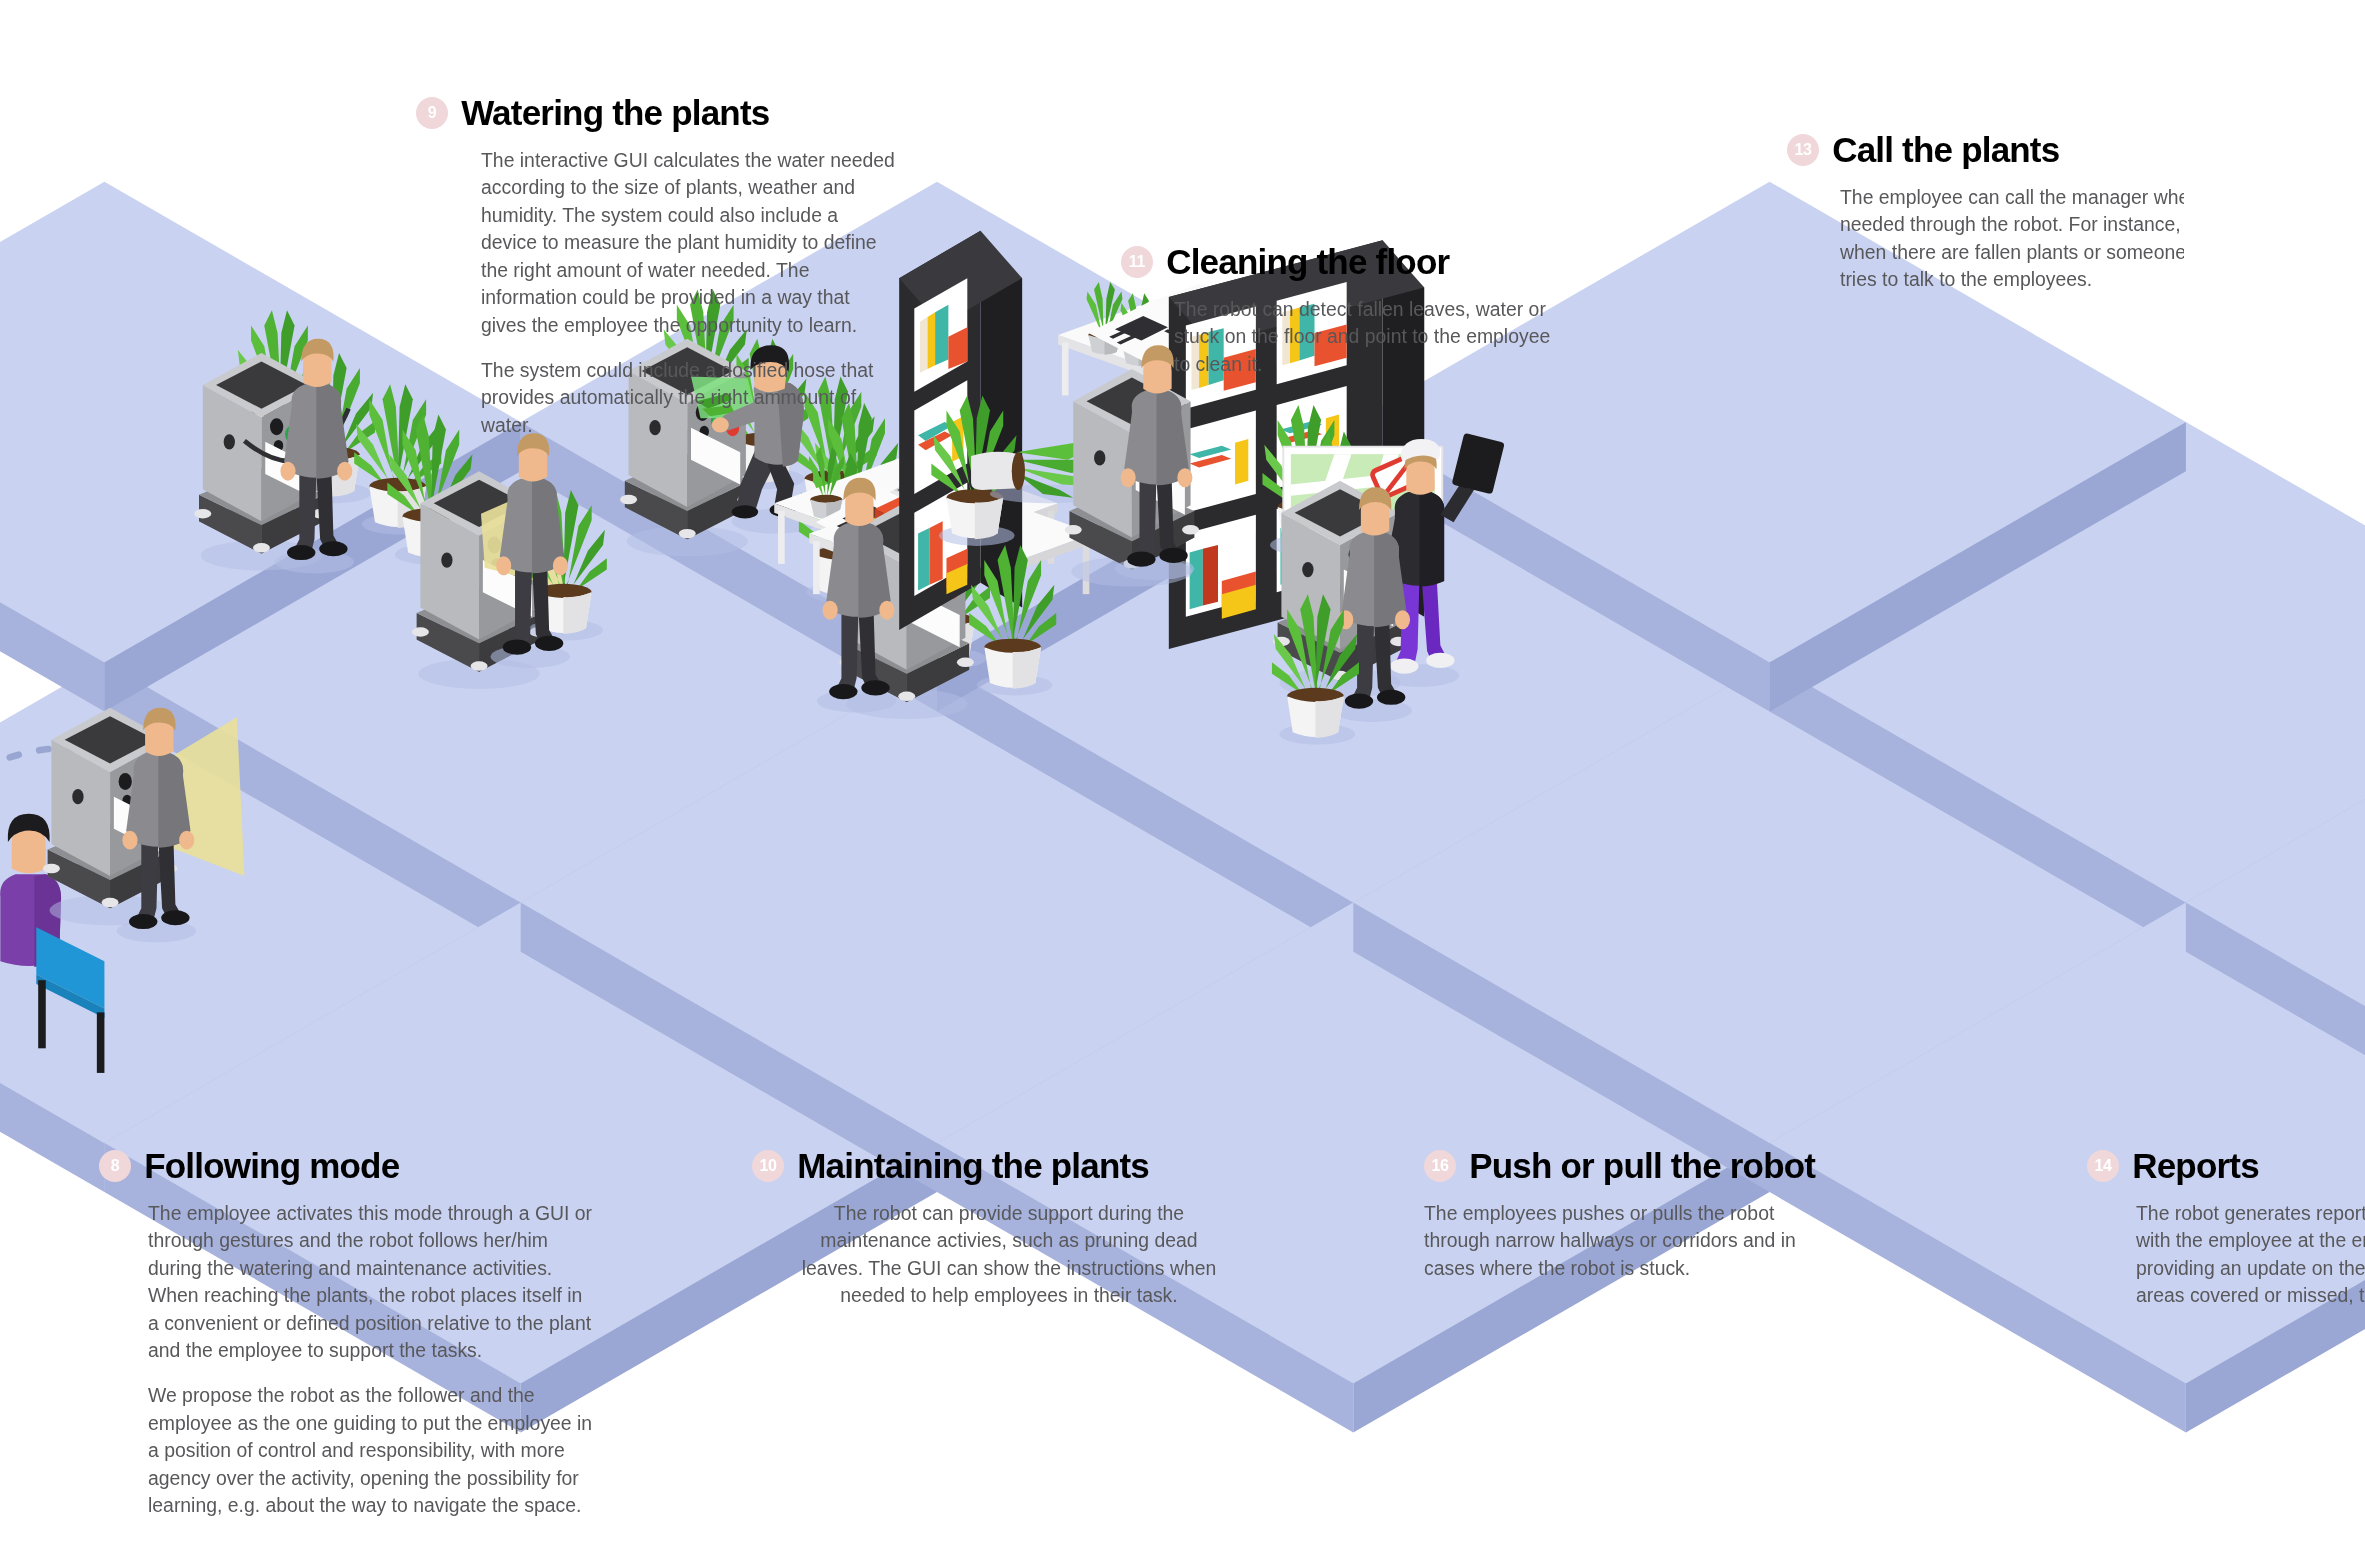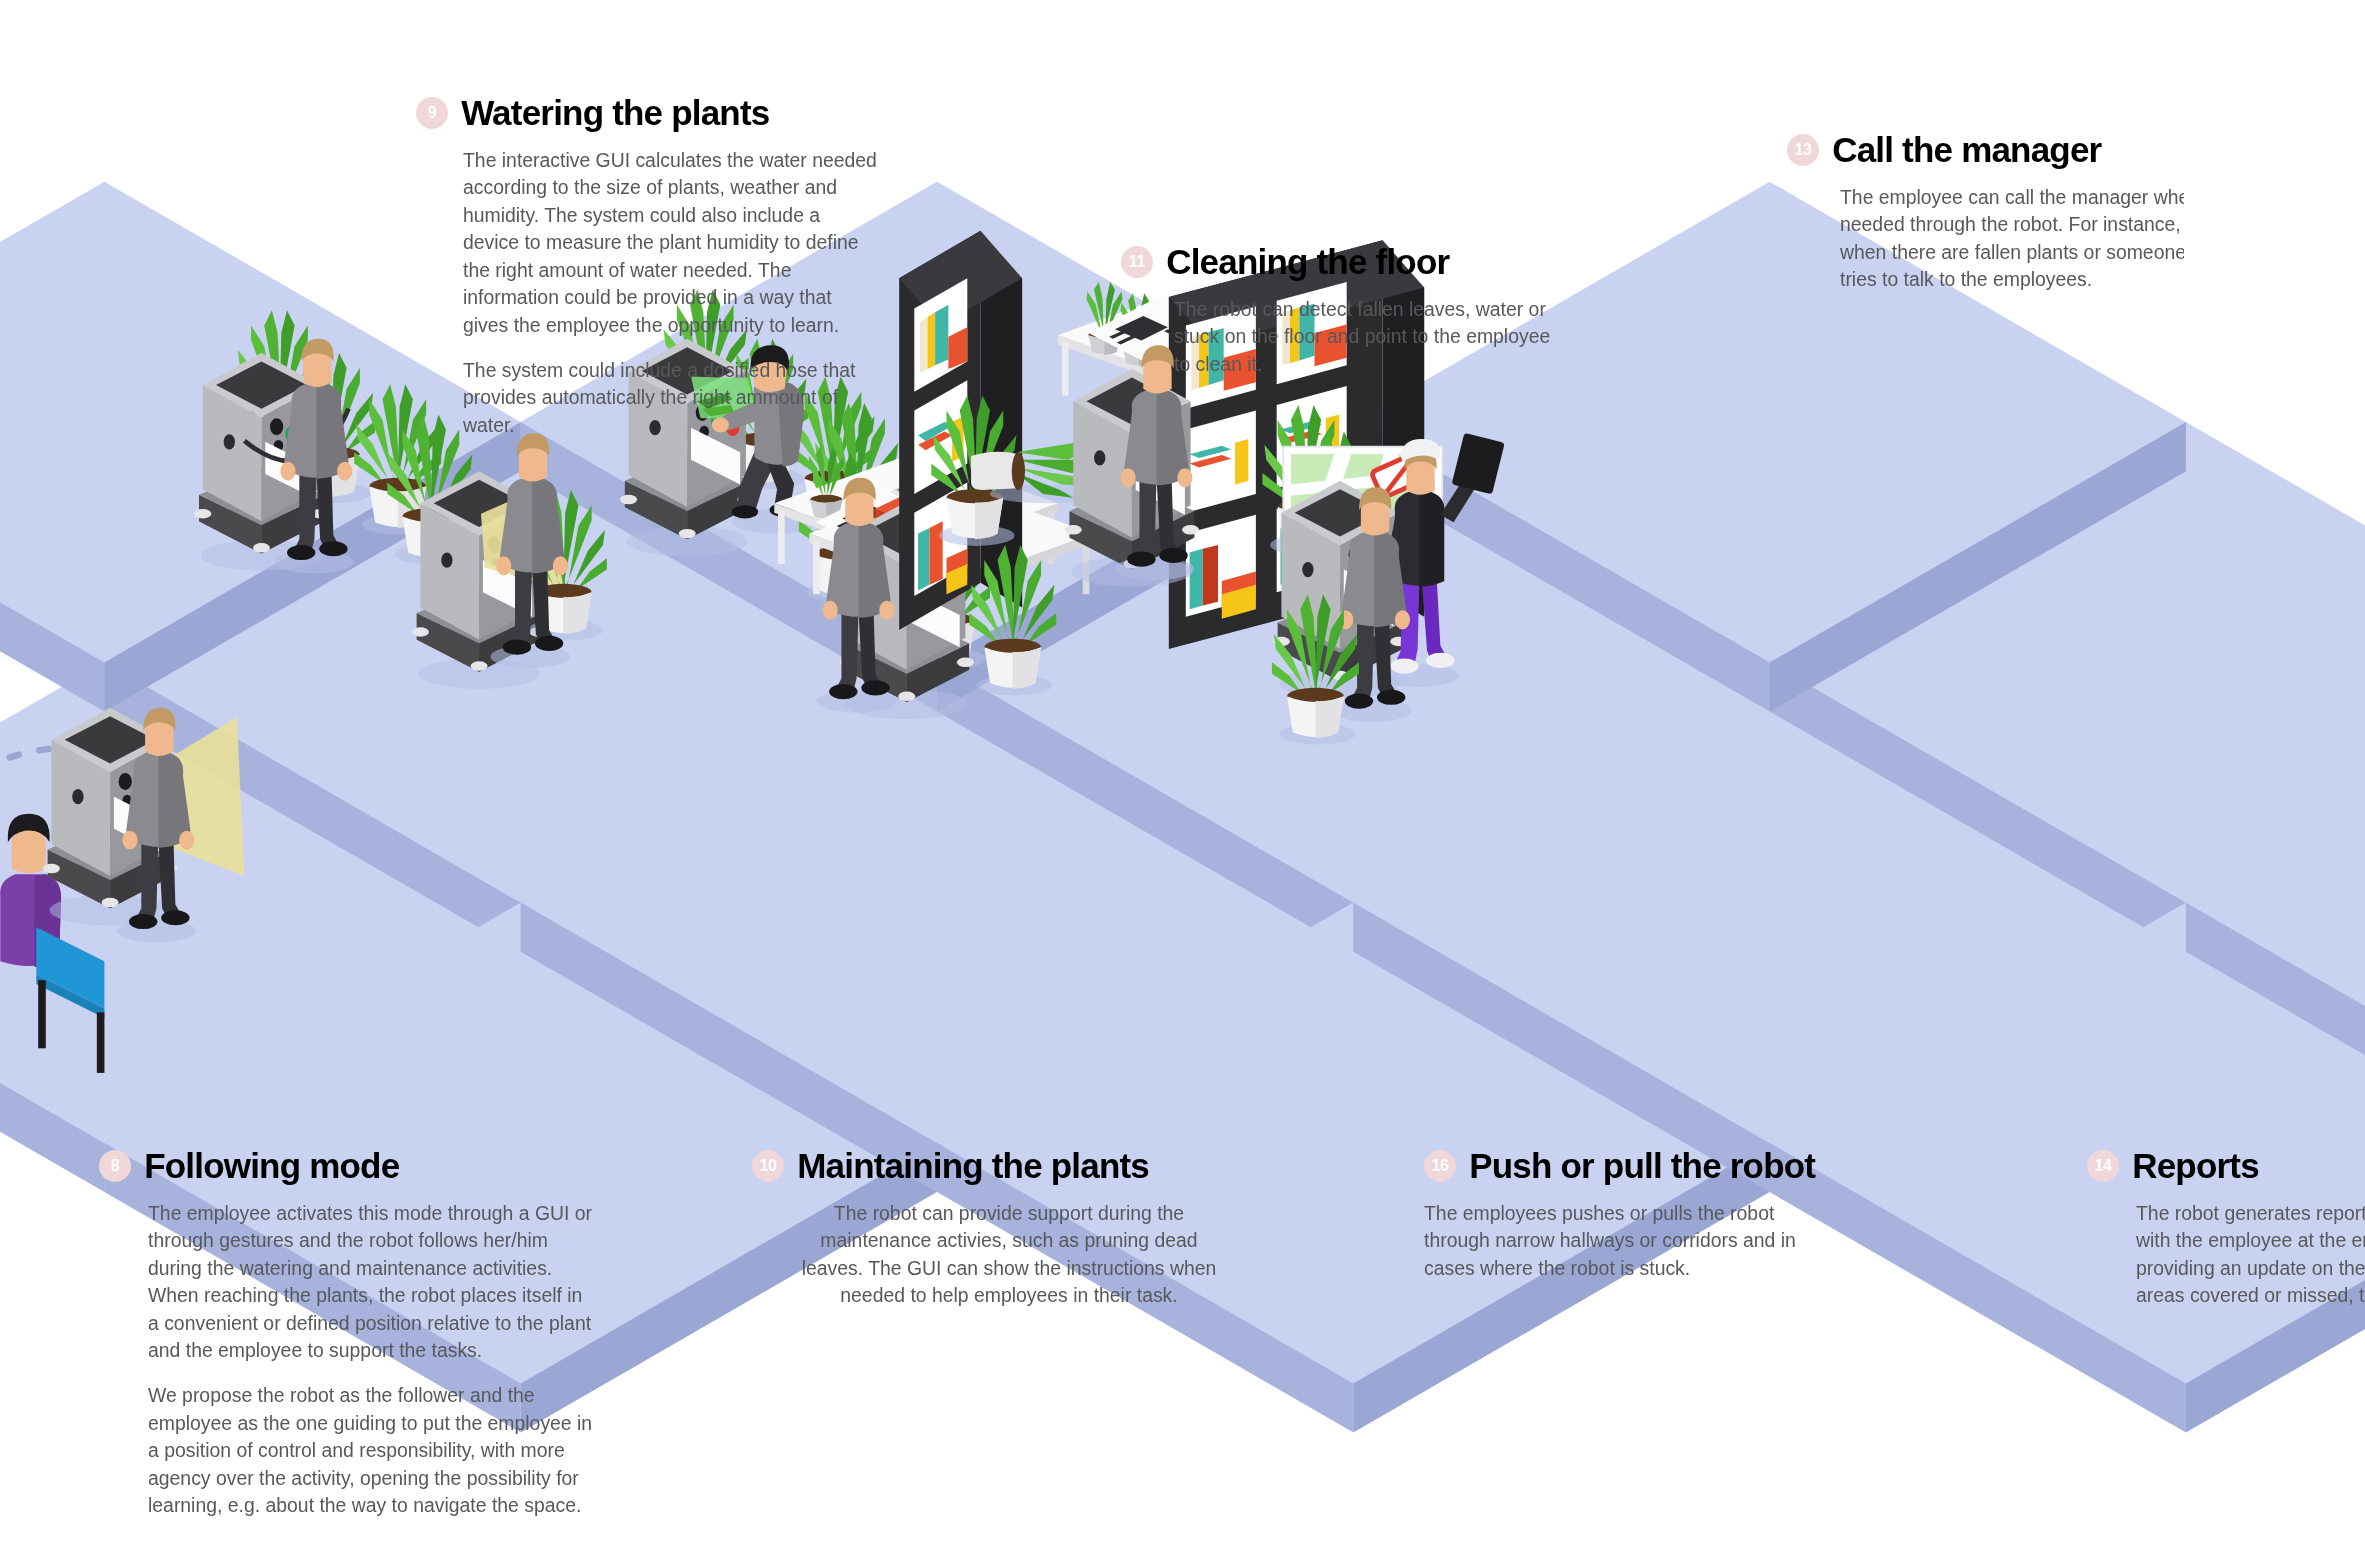--- a/index.html
+++ b/index.html
@@ -39,21 +39,21 @@
   .para {
     font-size: 19.4px;
     line-height: 1.42;
     color: #58585b;
     margin-bottom: 17px;
   }
   .para:last-child { margin-bottom: 0; }
 
   
   #blk-9  { left: 416px;  top: 95px; width: 445px; }
-  #blk-9 .body  { margin-left: 47px; width: 416px; }
+  #blk-9 .body  { margin-left: 65px; width: 416px; }
   #blk-11 { left: 1121px; top: 244px; width: 416px; }
   #blk-11 .body { margin-left: 53px; width: 397px; }
   #blk-13 { left: 1787px; top: 132px; width: 397px; }
   #blk-13 .body { margin-left: 53px; width: 374px; }
 
   #blk-8  { left: 99px;  top: 1148px; width: 454px; }
   #blk-8 .body  { margin-left: 49px; width: 445px; }
   #blk-10 { left: 752px;  top: 1148px; width: 445px; }
   #blk-10 .body { margin-left: 49px; width: 416px; text-align: center; }
   #blk-12 { left: 1424px; top: 1148px; width: 445px; }
@@ -447,21 +447,21 @@
       <div class="title">Cleaning the floor</div>
     </div>
     <div class="body">
       <p class="para">The robot can detect fallen leaves, water or stuck on the floor and point to the employee to clean it.</p>
     </div>
   </div>
 
   <div class="block clip-right" id="blk-13">
     <div class="block-head">
       <div class="badge">13</div>
-      <div class="title">Call the manager</div>
+      <div class="title">Call the plants</div>
     </div>
     <div class="body">
       <p class="para">The employee can call the manager when needed through the robot. For instance, when there are fallen plants or someone tries to talk to the employees.</p>
     </div>
   </div>
 
   <div class="block" id="blk-8">
     <div class="block-head">
       <div class="badge">8</div>
       <div class="title">Following mode</div>

